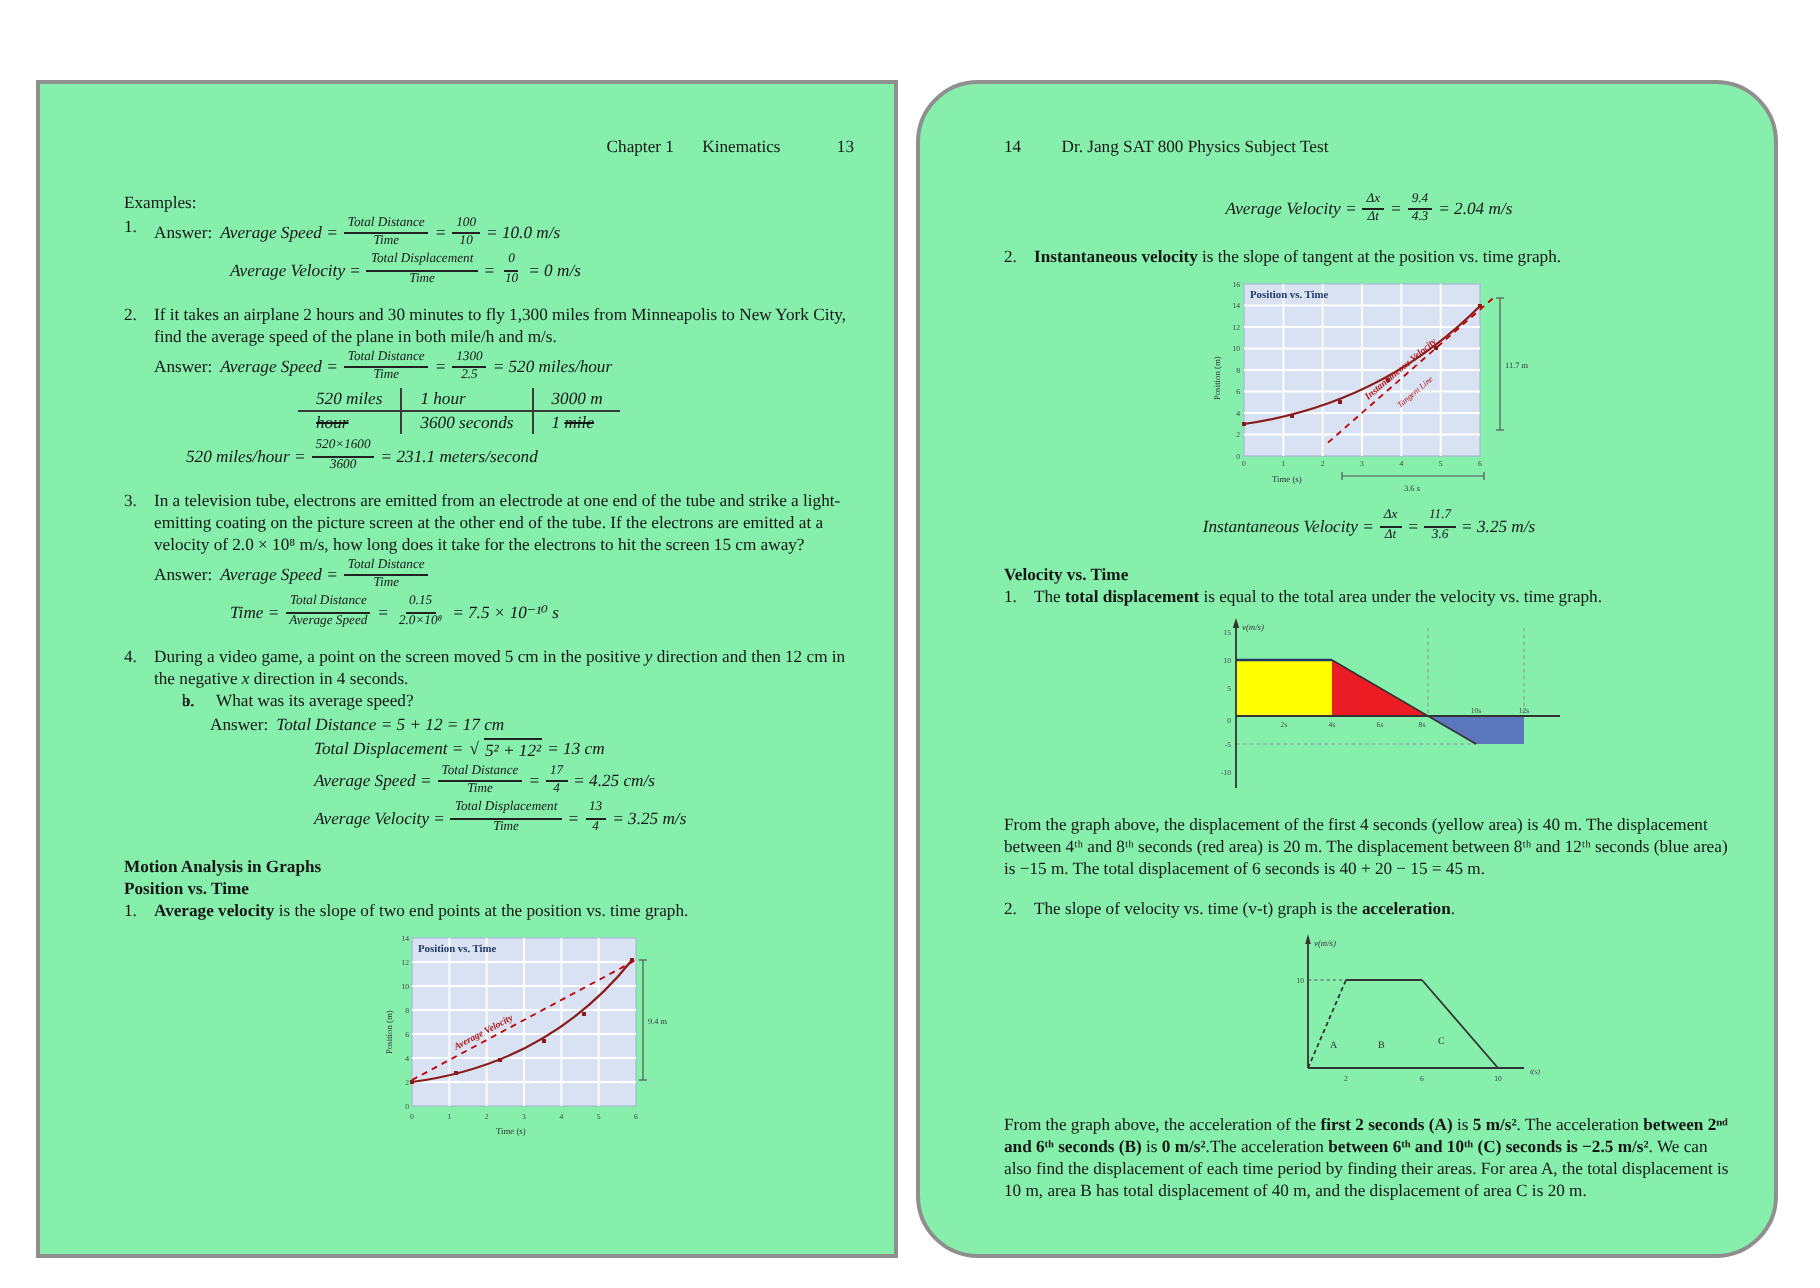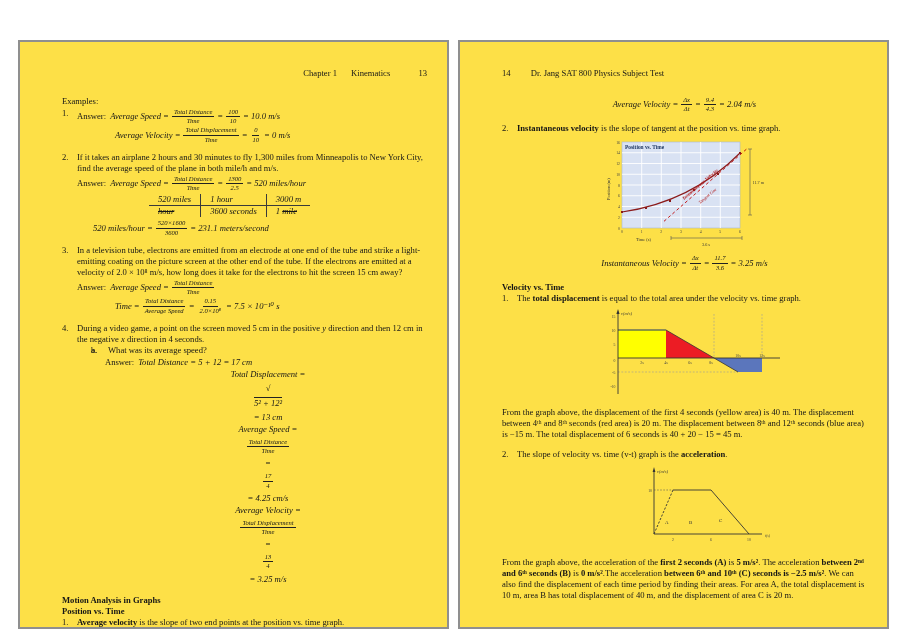--- a/index.html
+++ b/index.html
@@ -1,37 +1,37 @@
 <!DOCTYPE html>
 <html><head>
 <meta charset="utf-8">
 <style>
   html,body{margin:0;padding:0;}
   body{width:910px;height:644px;background:#ffffff;position:relative;
        font-family:"Liberation Serif","DejaVu Serif",serif;color:#161616;}
-  .page{position:absolute;top:40px;width:431px;height:589px;background:#fde047;
+  .page{position:absolute;top:40px;width:431px;height:589px;background:#86efac;
         border:2px solid #8f8f8f;box-sizing:border-box;overflow:hidden;}
   #left-page{left:18px;}
-  #right-page{left:458px;}
+  #right-page{left:458px;border-radius:31px;}
   .content{padding:26px 20px 0 42px;font-size:8.6px;line-height:11px;}
   .hdr{font-size:8.6px;margin-bottom:17px;}
   .hdr-right{text-align:right;}
   .sp12{margin-left:12px;} .sp26{margin-left:26px;} .sp18{margin-left:18px;}
   .b{font-weight:bold;} .i{font-style:italic;} .strike{text-decoration:line-through;}
   .item{position:relative;padding-left:15px;margin-bottom:8px;}
   .inum{position:absolute;left:0;top:0;}
   .sub{position:relative;padding-left:17px;margin-left:14px;}
   .subnum{position:absolute;left:0;top:0;}
   .fl{display:flex;align-items:center;gap:3px;font-style:italic;margin-top:1px;white-space:nowrap;}
   .ans{font-style:normal;margin-right:1px;}
   .frac{display:inline-flex;flex-direction:column;align-items:center;
         font-size:6.6px;line-height:1.25;}
   .frac .fn{border-bottom:0.8px solid #222;padding:0 2px;text-align:center;}
   .frac .fd{padding:0 2px;text-align:center;}
-  .ml38{margin-left:38px;} .ml40{margin-left:16px;} .ml28{margin-left:28px;} .ml56{margin-left:32px;flex-direction:column;}
+  .ml38{margin-left:38px;} .ml40{margin-left:16px;} .ml28{margin-left:28px;} .ml56{margin-left:80px;}
   .conv{border-collapse:collapse;font-style:italic;font-size:8.6px;margin:2px 0 2px 72px;}
   .conv td{padding:0 9px;line-height:11px;}
   .conv tr:first-child td{border-bottom:0.9px solid #3a3a3a;}
   .conv td + td{border-left:0.9px solid #3a3a3a;}
   .heads{margin-top:10px;}
   .h-bold{font-weight:bold;}
   .cform{display:flex;justify-content:center;align-items:center;gap:3px;
          font-style:italic;margin:4px 0 10px 0;}
   .para{margin-top:5px;text-align:left;}
   .overline{border-top:0.8px solid #222;text-align:center;}

